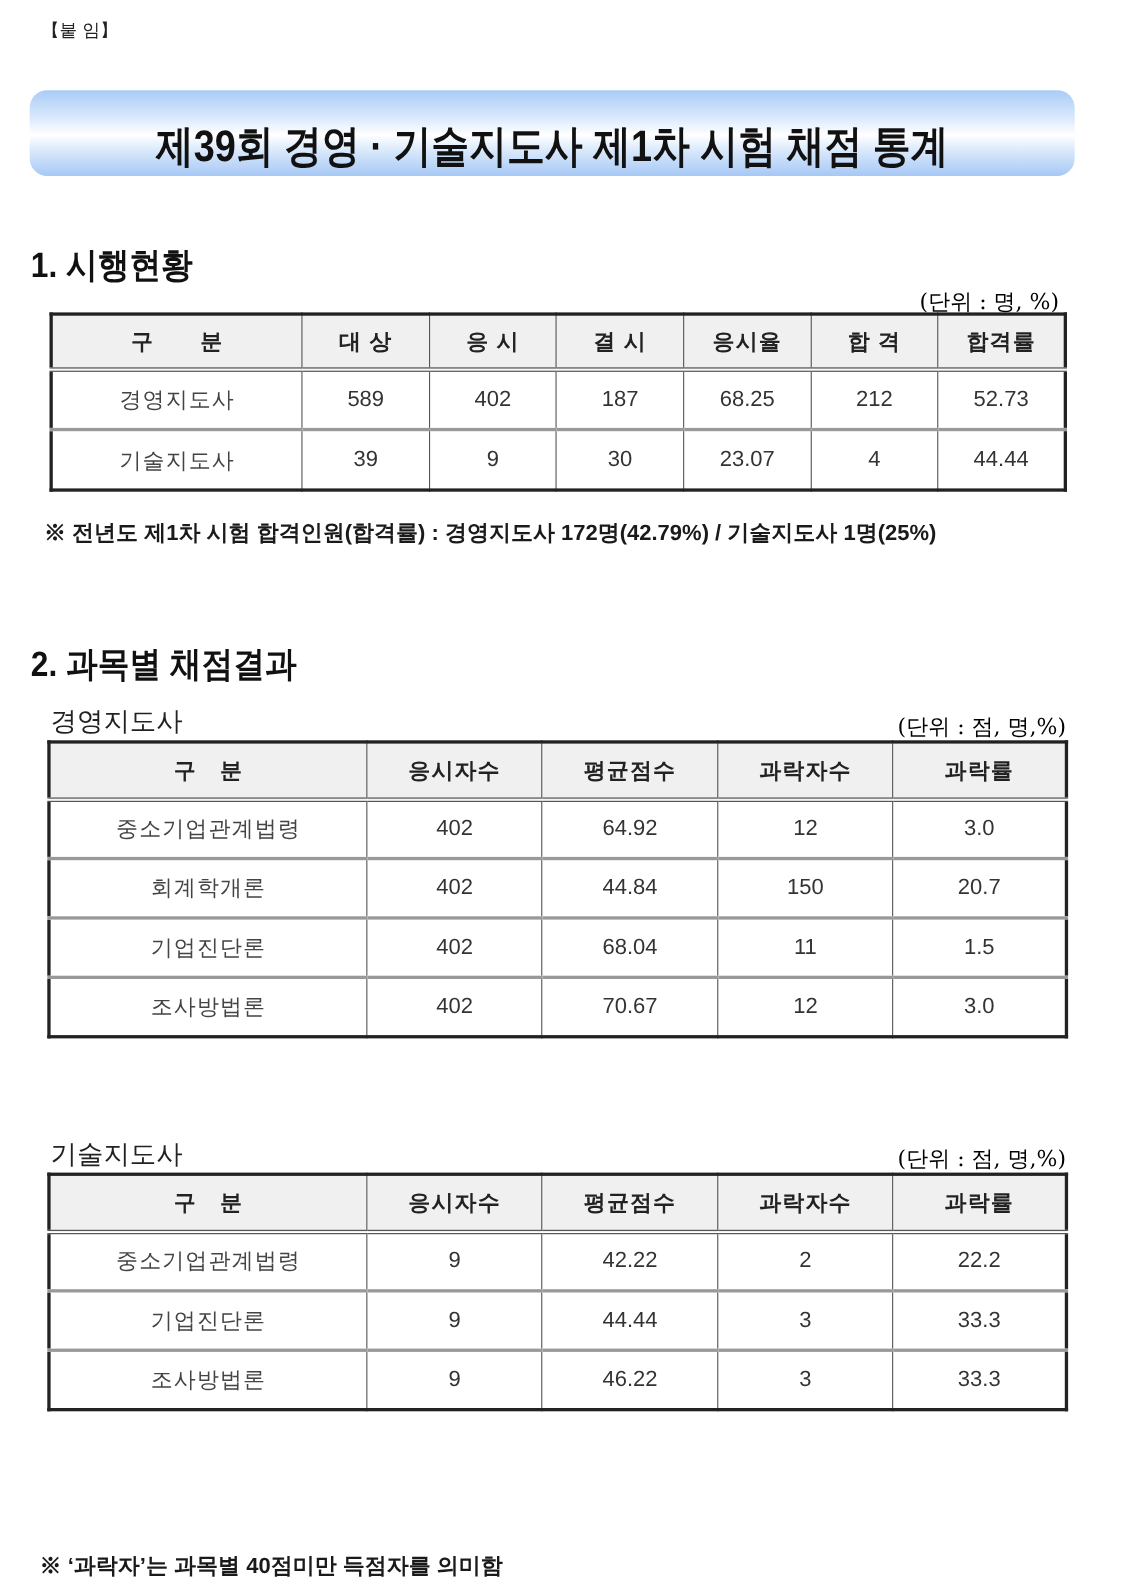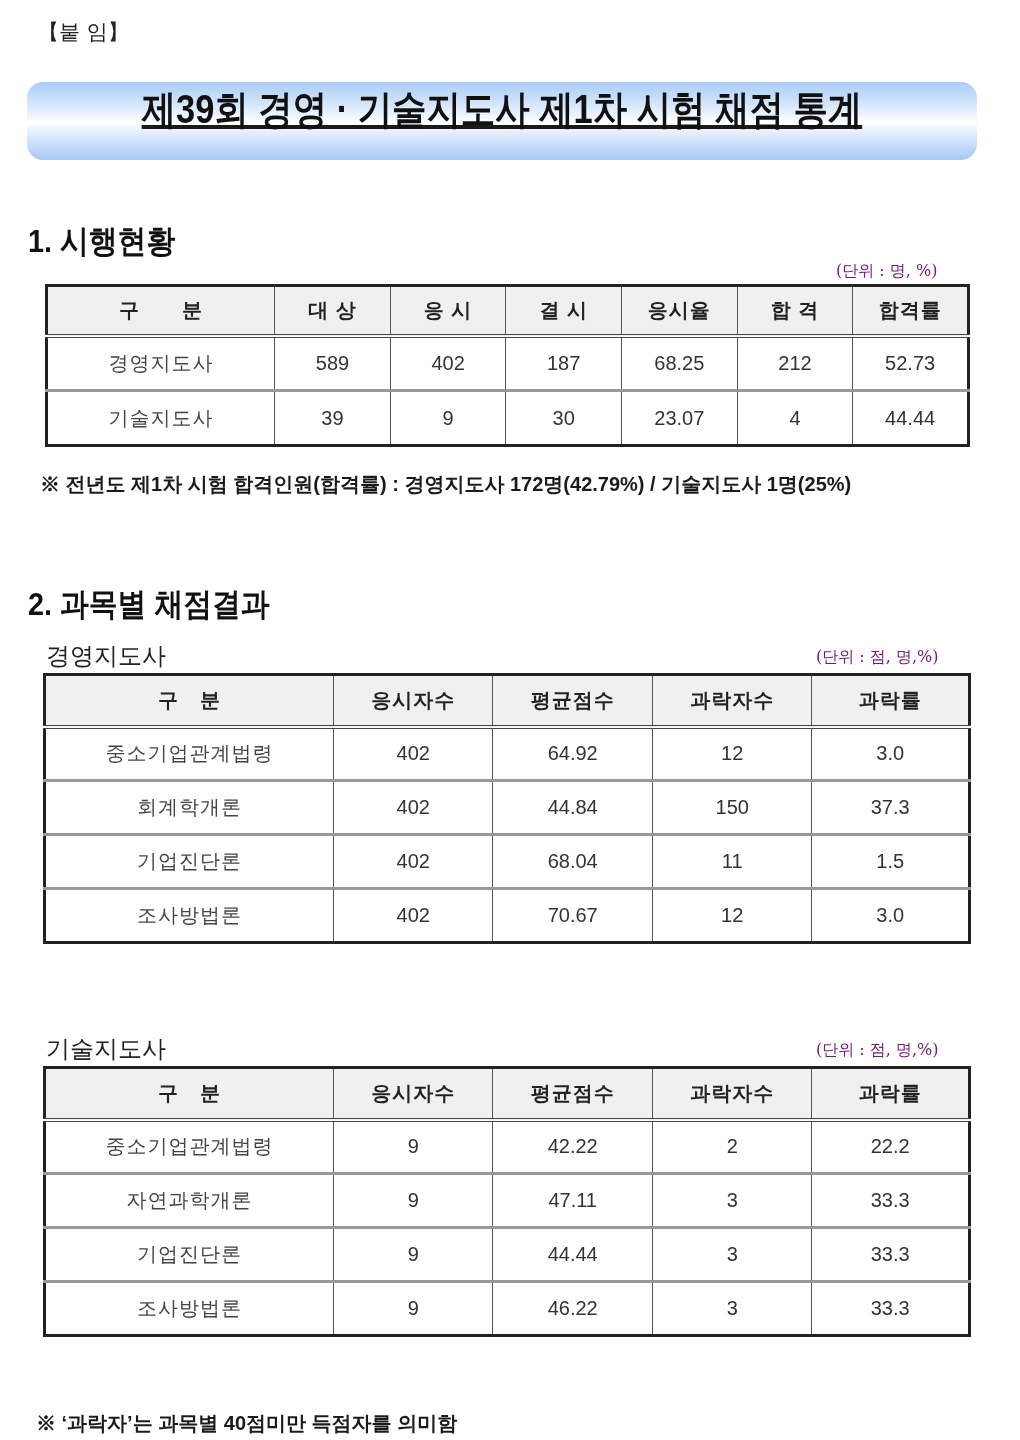--- a/index.html
+++ b/index.html
@@ -2,42 +2,42 @@
 <html><head>
 <meta charset="utf-8">
 <style>
   html, body { margin: 0; padding: 0; background: #ffffff; }
   body {
     width: 1020px; height: 1440px; position: relative; overflow: hidden;
     font-family: "DejaVu Sans", "Liberation Sans", sans-serif; color: #1a1a1a;
   }
   .attach-label {
     position: absolute; left: 38px; top: 18px;
-    font-family: "DejaVu Serif", serif; font-size: 21px; color: #222;
+    font-family: "DejaVu Serif", serif; font-size: 16px; color: #222;
   }
   .title-banner {
     position: absolute; left: 27px; top: 82px; width: 950px; height: 78px;
     border-radius: 16px;
     background: linear-gradient(to bottom, #a9ccf6 0%, #d6e7fb 30%, #ffffff 52%, #d6e7fb 72%, #a6c8f5 100%);
-    display: flex; align-items: flex-start; justify-content: center; text-decoration: underline;
+    display: flex; align-items: flex-end; justify-content: center;
   }
   .title-text {
     font-family: "Liberation Sans", sans-serif; font-weight: bold; font-size: 40px;
     letter-spacing: 0px; color: #111; transform: scaleX(0.86);
   }
   .section-heading {
     position: absolute; left: 28px; font-weight: bold; font-size: 32px; color: #111;
     font-family: "Liberation Sans", sans-serif; transform-origin: left center; transform: scaleX(0.9);
   }
   .sub-heading {
     position: absolute; left: 46px; font-size: 24px; color: #222;
     font-family: "Liberation Sans", sans-serif;
   }
   .unit-note {
-    position: absolute; font-family: "DejaVu Serif", serif; font-size: 16px; color: #701a75;
+    position: absolute; font-family: "DejaVu Serif", serif; font-size: 20px; color: #000000;
   }
   table.stat {
     position: absolute; border-collapse: collapse; border: 3px solid #222;
     font-family: "Liberation Sans", sans-serif;
     padding-left: 45px;
   }
   table.stat th {
     background: #f0f0f0; font-weight: bold; font-size: 20px; color: #222;
     border-left: 1px solid #555; border-right: 1px solid #555;
     border-bottom: 4px double #444; letter-spacing: 1px;
@@ -134,21 +134,21 @@
     <td>402</td>
     <td>64.92</td>
     <td>12</td>
     <td>3.0</td>
   </tr>
   <tr style="height:54px;">
     <td class="label">회계학개론</td>
     <td>402</td>
     <td>44.84</td>
     <td>150</td>
-    <td>37.3</td>
+    <td>20.7</td>
   </tr>
   <tr style="height:54px;">
     <td class="label">기업진단론</td>
     <td>402</td>
     <td>68.04</td>
     <td>11</td>
     <td>1.5</td>
   </tr>
   <tr style="height:54px;">
     <td class="label">조사방법론</td>
@@ -180,27 +180,20 @@
     <th>과락률</th>
   </tr>
   <tr style="height:54px;">
     <td class="label">중소기업관계법령</td>
     <td>9</td>
     <td>42.22</td>
     <td>2</td>
     <td>22.2</td>
   </tr>
   <tr style="height:54px;">
-    <td class="label">자연과학개론</td>
-    <td>9</td>
-    <td>47.11</td>
-    <td>3</td>
-    <td>33.3</td>
-  </tr>
-  <tr style="height:54px;">
     <td class="label">기업진단론</td>
     <td>9</td>
     <td>44.44</td>
     <td>3</td>
     <td>33.3</td>
   </tr>
   <tr style="height:54px;">
     <td class="label">조사방법론</td>
     <td>9</td>
     <td>46.22</td>

